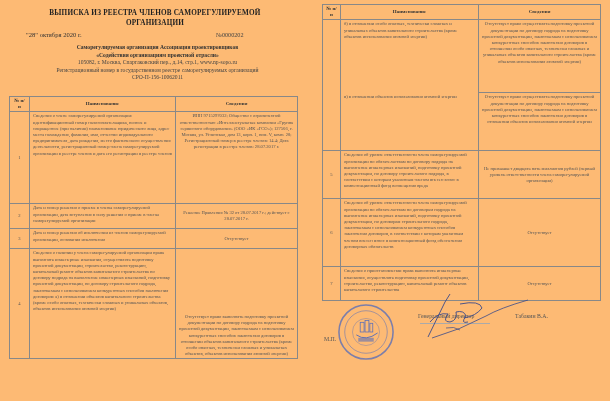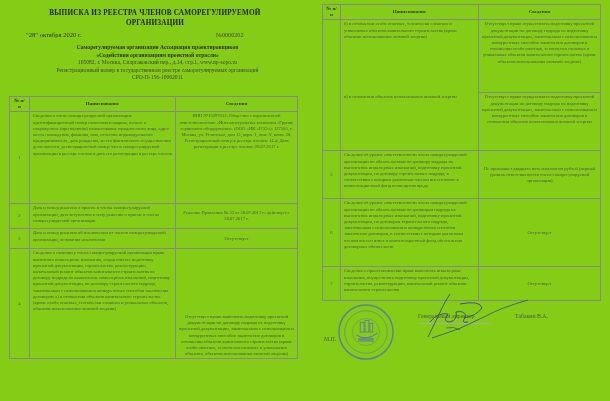--- a/index.html
+++ b/index.html
@@ -1,18 +1,18 @@
 <!DOCTYPE html>
 <html><head>
 <meta charset="utf-8">
 <style>
   html, body { margin:0; padding:0; background:#ffffff; }
   body { width:610px; height:401px; position:relative; overflow:hidden;
          font-family:"Liberation Serif", "DejaVu Serif", serif; color:#333; }
-  .page { position:absolute; top:0; height:401px; background:#84cc16; }
+  .page { position:absolute; top:0; height:401px; background:#fdba74; }
   .page-left { left:0; width:305px; }
   .page-right { left:305px; width:305px; }
 
   .title { position:absolute; left:20px; width:270px; top:8px; text-align:center;
            font-size:7.2px; font-weight:bold; line-height:10px; letter-spacing:0.2px; color:#222; }
   .date { position:absolute; left:26px; top:31px; font-size:6.6px; color:#333; }
   .docnum { position:absolute; left:216px; top:31px; font-size:6.2px; color:#444; }
   .org { position:absolute; left:20px; width:275px; top:44px; text-align:center;
          font-size:5.6px; line-height:7.6px; color:#444; }
   .org .bold { font-weight:bold; color:#333; }

